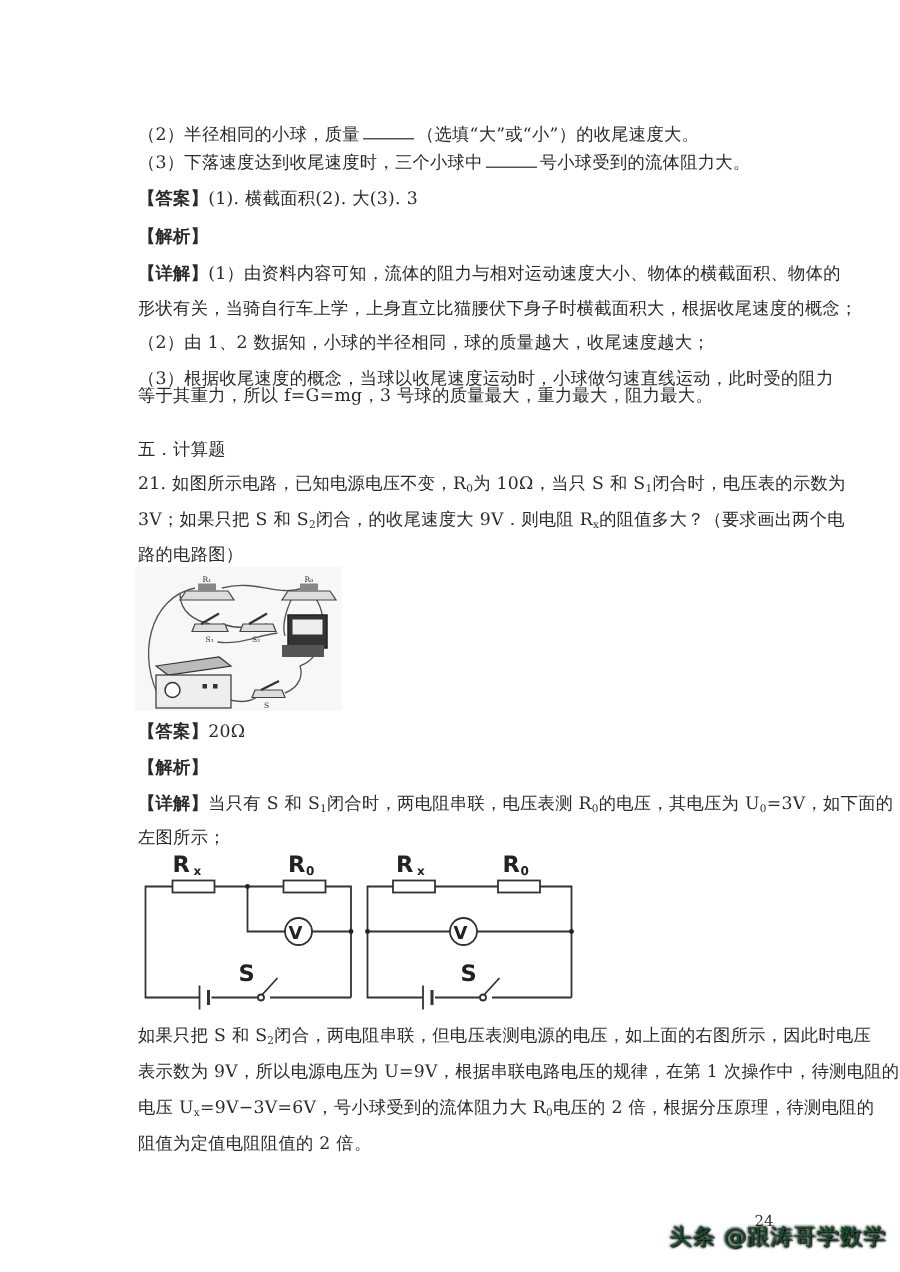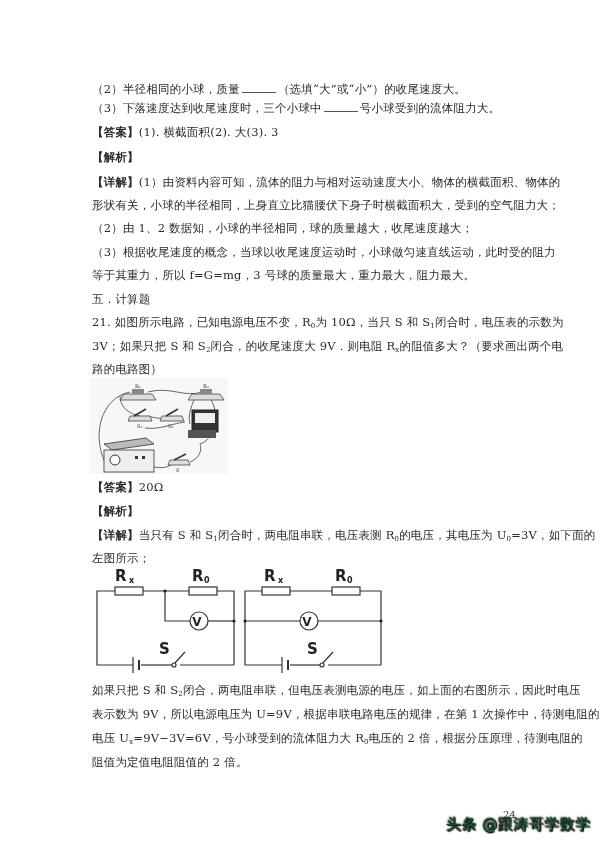--- a/index.html
+++ b/index.html
@@ -27,24 +27,24 @@
     <span>（3）下落速度达到收尾速度时，三个小球中</span><span class="blank"></span><span>号小球受到的流体阻力大。</span>
   </div>
   <div class="line" style="top:125px">
     <span class="bk">【答案】</span><span>(1). 横截面积(2). 大(3). 3</span>
   </div>
   <div class="line bk" style="top:150px">【解析】</div>
 
   <div class="line" style="top:175px">
     <span class="bk">【详解】</span><span>(1）由资料内容可知，流体的阻力与相对运动速度大小、物体的横截面积、物体的</span>
   </div>
-  <div class="line" style="top:198px">形状有关，小球的半径相同，上身直立比猫腰伏下身子时横截面积大，受到的空气阻力大；</div>
+  <div class="line" style="top:198px">形状有关，当骑自行车上学，上身直立比猫腰伏下身子时横截面积大，根据收尾速度的概念；</div>
   <div class="line" style="top:221px">（2）由 1、2 数据知，小球的半径相同，球的质量越大，收尾速度越大；</div>
   <div class="line" style="top:245px">（3）根据收尾速度的概念，当球以收尾速度运动时，小球做匀速直线运动，此时受的阻力</div>
-  <div class="line" style="top:268px">等于其重力，所以 f=G=mg，3 号球的质量最大，重力最大，阻力最大。</div>
+  <div class="line" style="top:256px">等于其重力，所以 f=G=mg，3 号球的质量最大，重力最大，阻力最大。</div>
 
   <div class="line" style="top:292px">五．计算题</div>
 
   <div class="line" style="top:315px">
     <span>21. 如图所示电路，已知电源电压不变，R</span><sub>0</sub><span>为 10Ω，当只 S 和 S</span><sub>1</sub><span>闭合时，电压表的示数为</span>
   </div>
   <div class="line" style="top:339px">
     <span>3V；如果只把 S 和 S</span><sub>2</sub><span>闭合，的收尾速度大 9V．则电阻 R</span><sub>x</sub><span>的阻值多大？（要求画出两个电</span>
   </div>
   <div class="line" style="top:362px">路的电路图）</div>

